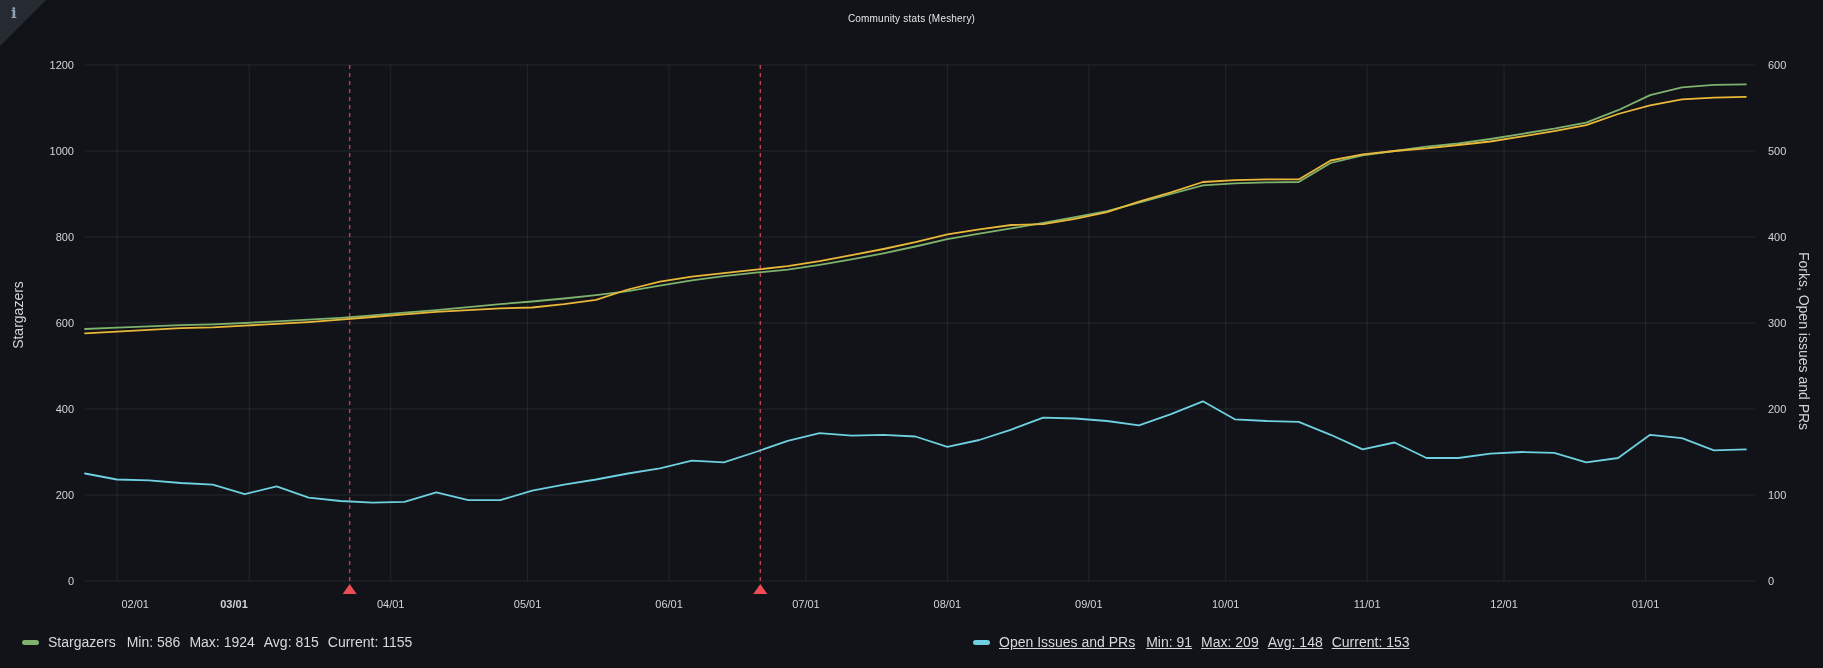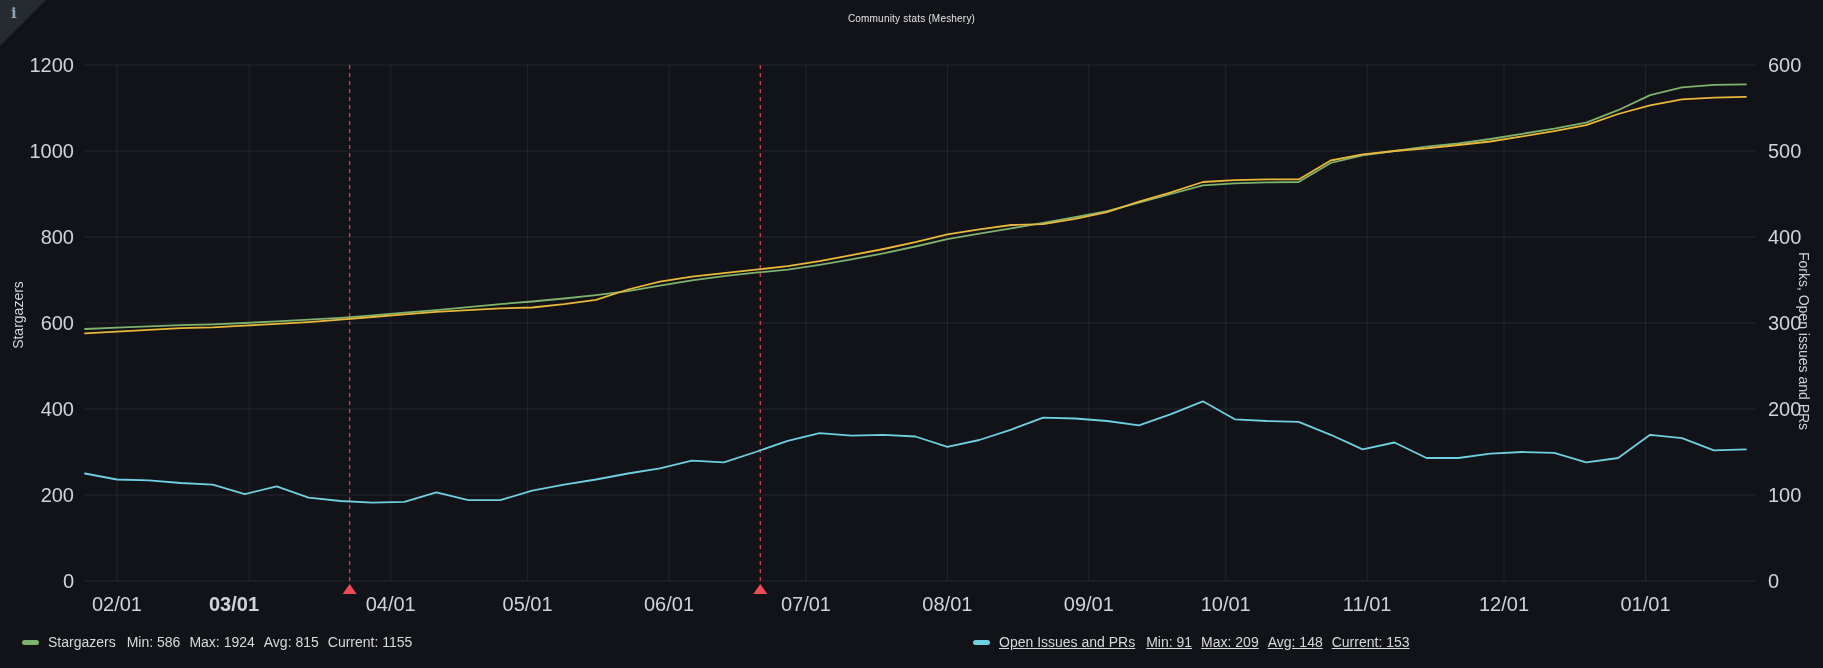--- a/index.html
+++ b/index.html
@@ -22,21 +22,21 @@
     font-family:"DejaVu Serif", serif; font-weight:bold;
     font-size:15px; color:#8fa0b3;
   }
   .panel-title{
     position:absolute; top:13px; left:0; right:0;
     text-align:center; font-size:10px; font-weight:500;
     letter-spacing:.2px; color:#e5e5e5; cursor:pointer;
   }
   svg.chart { position:absolute; top:0; left:0; }
   .tick{
-    position:absolute; font-size:20px; color:#d0d3d8; line-height:17px;
+    position:absolute; font-size:11px; color:#d0d3d8; line-height:17px;
     white-space:nowrap;
   }
   .tick.yl { width:74px; text-align:right; }
   .tick.yr { text-align:left; }
   .tick.x  { width:64px; text-align:center; }
   .axis-title{
     position:absolute; font-size:14px; color:#cfd2d7; white-space:nowrap;
   }
   .axis-title.left{
     left:-27px; top:307px; transform:rotate(-90deg);
@@ -109,21 +109,21 @@
   <div id="yr-ticks">
       <div class="tick yr" style="left: 1768px; top: 573px;">0</div>
       <div class="tick yr" style="left: 1768px; top: 487px;">100</div>
       <div class="tick yr" style="left: 1768px; top: 401px;">200</div>
       <div class="tick yr" style="left: 1768px; top: 315px;">300</div>
       <div class="tick yr" style="left: 1768px; top: 229px;">400</div>
       <div class="tick yr" style="left: 1768px; top: 143px;">500</div>
       <div class="tick yr" style="left: 1768px; top: 57px;">600</div>
     </div>
   <div id="x-ticks">
-      <div class="tick x" style="left: 84.9399px; top: 596px;">02/01</div>
+      <div class="tick x" style="left: 84.9399px; top: 596px; text-align: right;">02/01</div>
       <div class="tick x" style="left: 202px; top: 596px; font-weight: bold;">03/01</div>
       <div class="tick x" style="left: 358.71px; top: 596px;">04/01</div>
       <div class="tick x" style="left: 495.596px; top: 596px;">05/01</div>
       <div class="tick x" style="left: 637.044px; top: 596px;">06/01</div>
       <div class="tick x" style="left: 773.929px; top: 596px;">07/01</div>
       <div class="tick x" style="left: 915.377px; top: 596px;">08/01</div>
       <div class="tick x" style="left: 1056.83px; top: 596px;">09/01</div>
       <div class="tick x" style="left: 1193.71px; top: 596px;">10/01</div>
       <div class="tick x" style="left: 1335.16px; top: 596px;">11/01</div>
       <div class="tick x" style="left: 1472.04px; top: 596px;">12/01</div>

